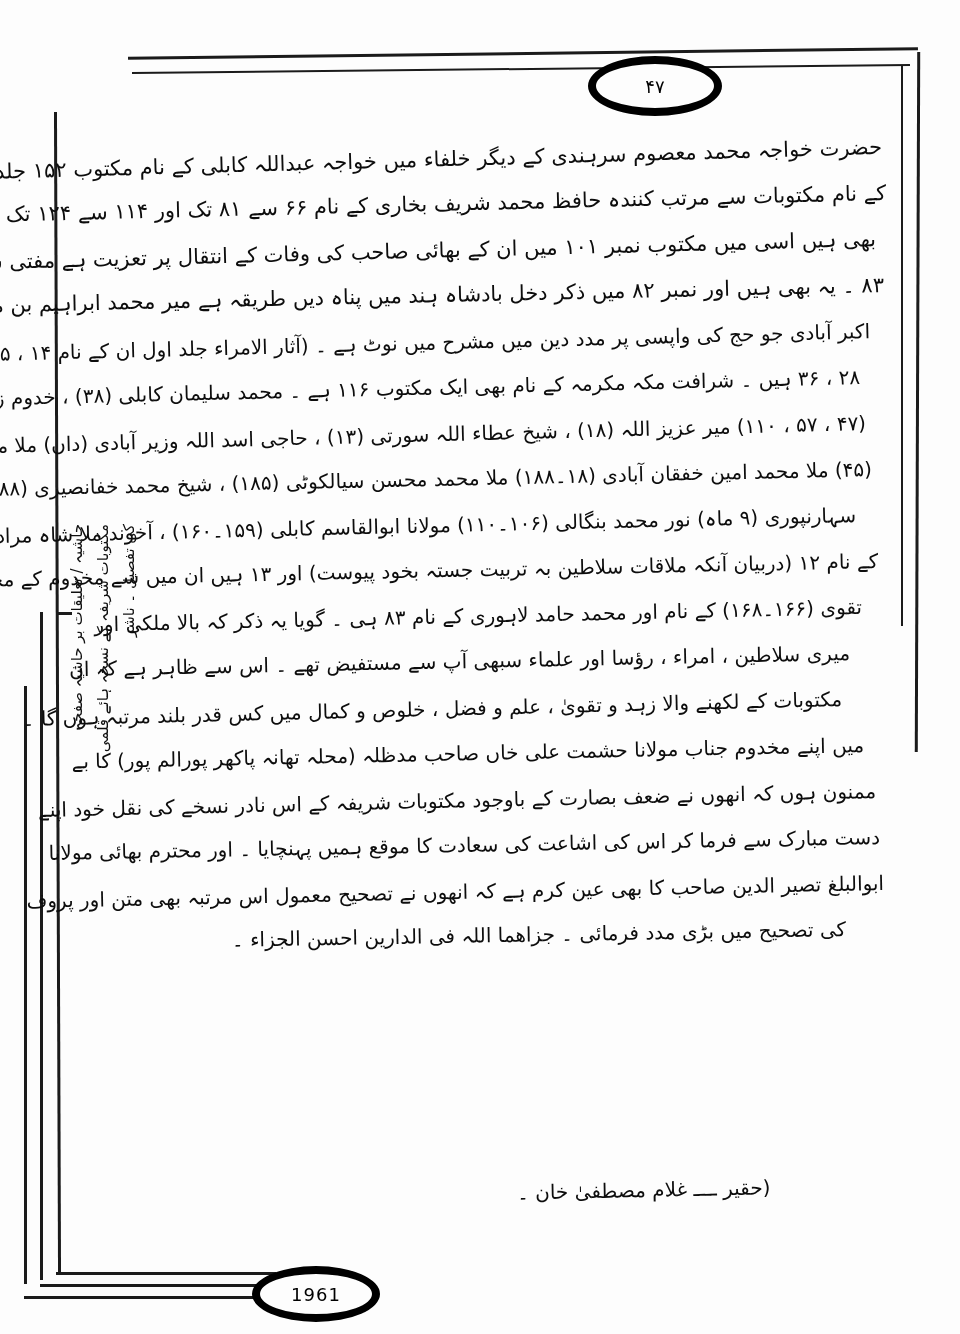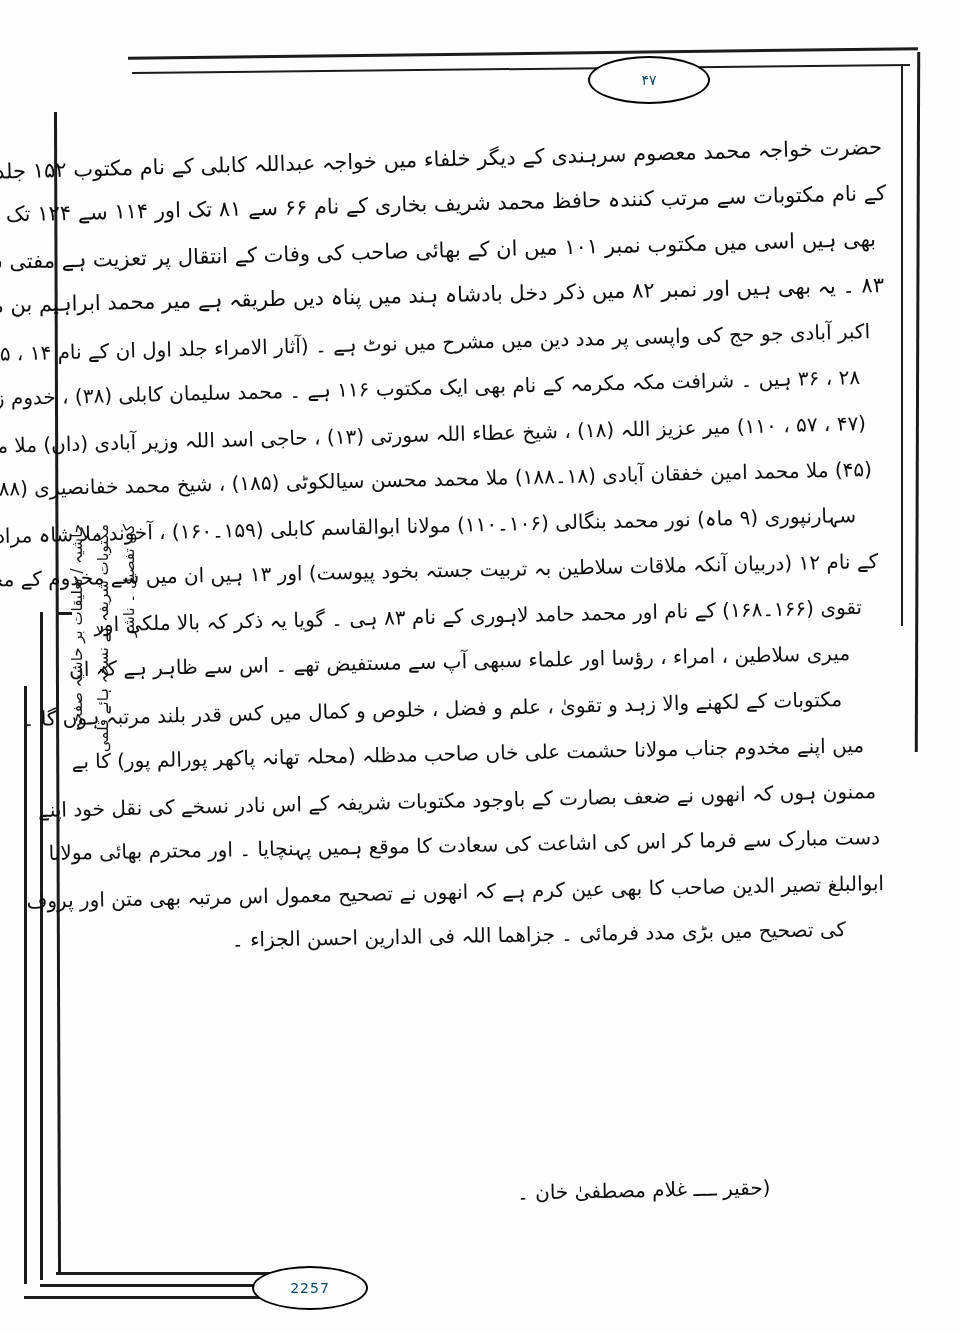--- a/index.html
+++ b/index.html
@@ -39,27 +39,27 @@
   .fr-bot-h1 { left: 56px; top: 1272px; width: 220px; height: 3px; }
   .fr-bot-h2 { left: 40px; top: 1284px; width: 226px; height: 3px; }
   .fr-bot-h3 { left: 24px; top: 1296px; width: 240px; height: 3px; }
 
   
   .fr-mid-h1 { left: 56px; top: 612px; width: 16px; height: 3px; }
 
   
   .num-oval {
     position: absolute;
-    border: 2px solid #000000;
+    border: 8px solid #000000;
     border-radius: 50%;
     display: flex;
     align-items: center;
     justify-content: center;
-    font-size: 14px;
-    color: #0c4a6e;
+    font-size: 18px;
+    color: #000000;
     font-family: "DejaVu Sans", sans-serif;
     letter-spacing: 1px;
     background: #fdfdfd;
   }
   .num-top { left: 588px; top: 56px; width: 118px; height: 44px; }
   .num-bot { left: 252px; top: 1266px; width: 112px; height: 40px; }
 
   
   .body-text {
     position: absolute;
@@ -138,21 +138,21 @@
   <div class="frame-line fr-right-v2"></div>
   <div class="frame-line fr-left-v1"></div>
   <div class="frame-line fr-left-v2"></div>
   <div class="frame-line fr-left-v3"></div>
   <div class="frame-line fr-mid-h1"></div>
   <div class="frame-line fr-bot-h1"></div>
   <div class="frame-line fr-bot-h2"></div>
   <div class="frame-line fr-bot-h3"></div>
 
   <div class="num-oval num-top">۴۷</div>
-  <div class="num-oval num-bot">2257</div>
+  <div class="num-oval num-bot">1961</div>
 
   <div class="body-text">
     <span class="line l1">حضرت خواجہ محمد معصوم سرہندی کے دیگر خلفاء میں خواجہ عبداللہ کابلی کے نام مکتوب ۱۵۲ جلد دوم جناب حاجی محمد یوسف کابلی</span>
     <span class="line l2">کے نام مکتوبات سے مرتب کنندہ حافظ محمد شریف بخاری کے نام ۶۶ سے ۸۱ تک اور ۱۱۴ سے ۱۲۴ تک نمبر ۱۶۸ ۔ ۱۹۰</span>
     <span class="line l3">بھی ہیں اسی میں مکتوب نمبر ۱۰۱ میں ان کے بھائی صاحب کی وفات کے انتقال پر تعزیت ہے مفتی سعداللہ کابلی کے نام ۸۲</span>
     <span class="line l4">۸۳ ۔ یہ بھی ہیں اور نمبر ۸۲ میں ذکر دخل بادشاہ ہند میں پناہ دیں طریقہ ہے میر محمد ابراہیم بن میر محمد نعمان</span>
     <span class="line l5">اکبر آبادی جو حج کی واپسی پر مدد دین میں مشرح میں نوٹ ہے ۔ (آثار الامراء جلد اول ان کے نام ۱۴ ، ۱۵ ، ۱۷)</span>
     <span class="line l6">۲۸ ، ۳۶ ہیں ۔ شرافت مکہ مکرمہ کے نام بھی ایک مکتوب ۱۱۶ ہے ۔ محمد سلیمان کابلی (۳۸) ، خدوم زاد (۴۳) محمد حسین (۴۵)</span>
     <span class="line l7">(۴۷ ، ۵۷ ، ۱۱۰) میر عزیز اللہ (۱۸) ، شیخ عطاء اللہ سورتی (۱۳) ، حاجی اسد اللہ وزیر آبادی (داں) ملا محمد جان</span>
     <span class="line l8">(۴۵) ملا محمد امین خفقان آبادی (۱۸۔۱۸۸) ملا محمد محسن سیالکوٹی (۱۸۵) ، شیخ محمد خفانصیری (۸۸) ، بایزید</span>

